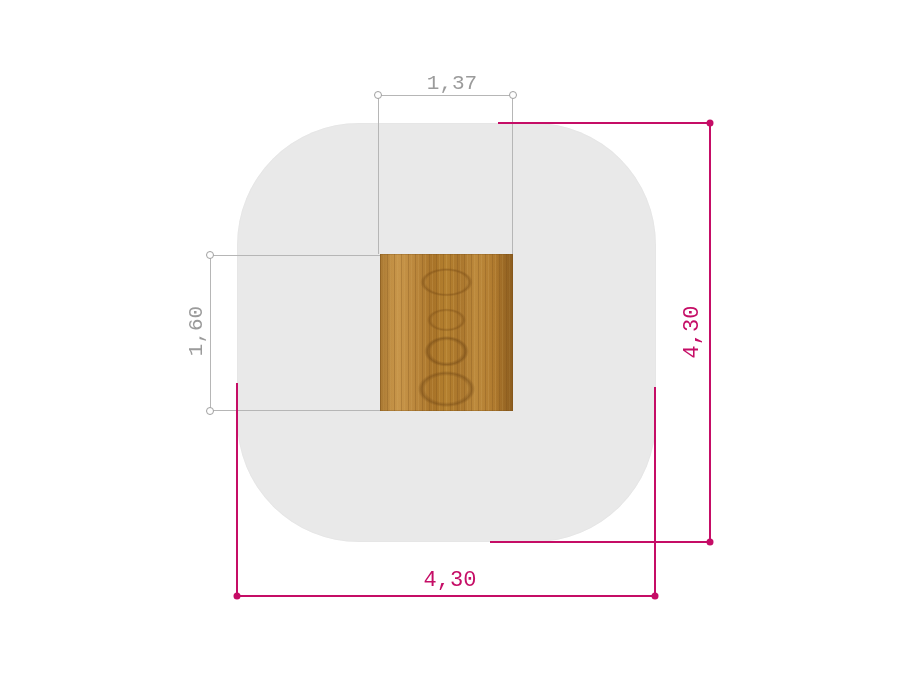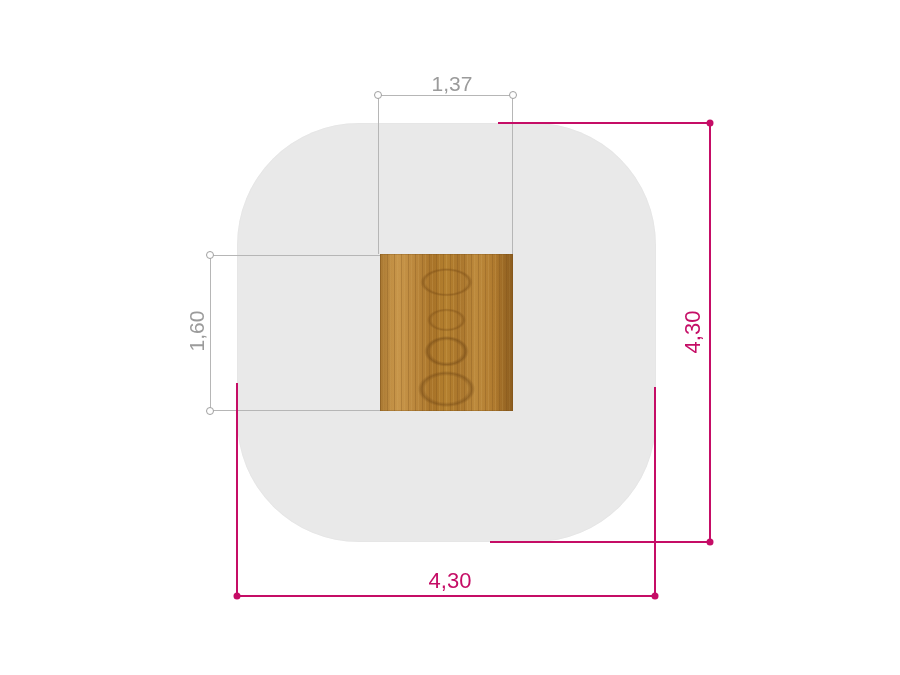--- a/index.html
+++ b/index.html
@@ -8,21 +8,21 @@
     --gray-marker:#a0a0a0;
     --magenta:#c50d66;
     --rug-fill:#e9e9e9;
   }
   html,body{margin:0;padding:0;background:#ffffff;}
   .canvas{
     position:relative;
     width:760px;height:675px;
     background:#ffffff;
     overflow:hidden;
-    font-family:Liberation Sans, sans-serif;
+    font-family:Liberation Mono, monospace;
   }
   
   .rug{
     position:absolute;
     left:237px;top:123px;width:419px;height:419px;
     background:var(--rug-fill);
     border-radius:122px;
     box-shadow:inset 0 0 2px rgba(0,0,0,0.05);
   }
   .wood{

